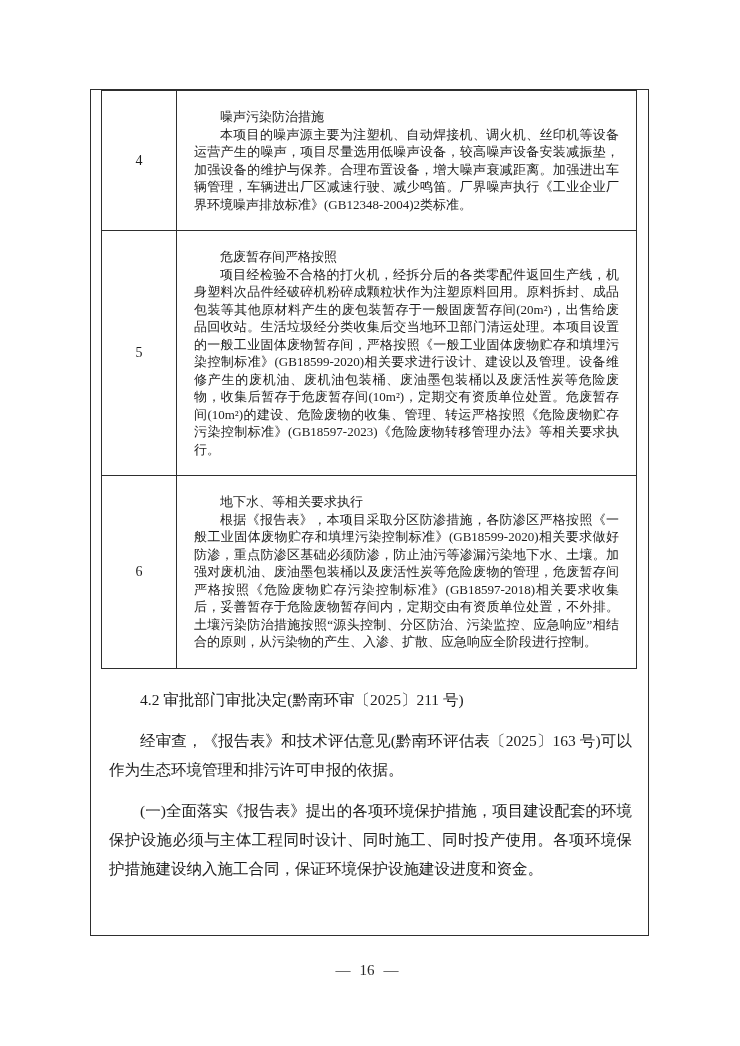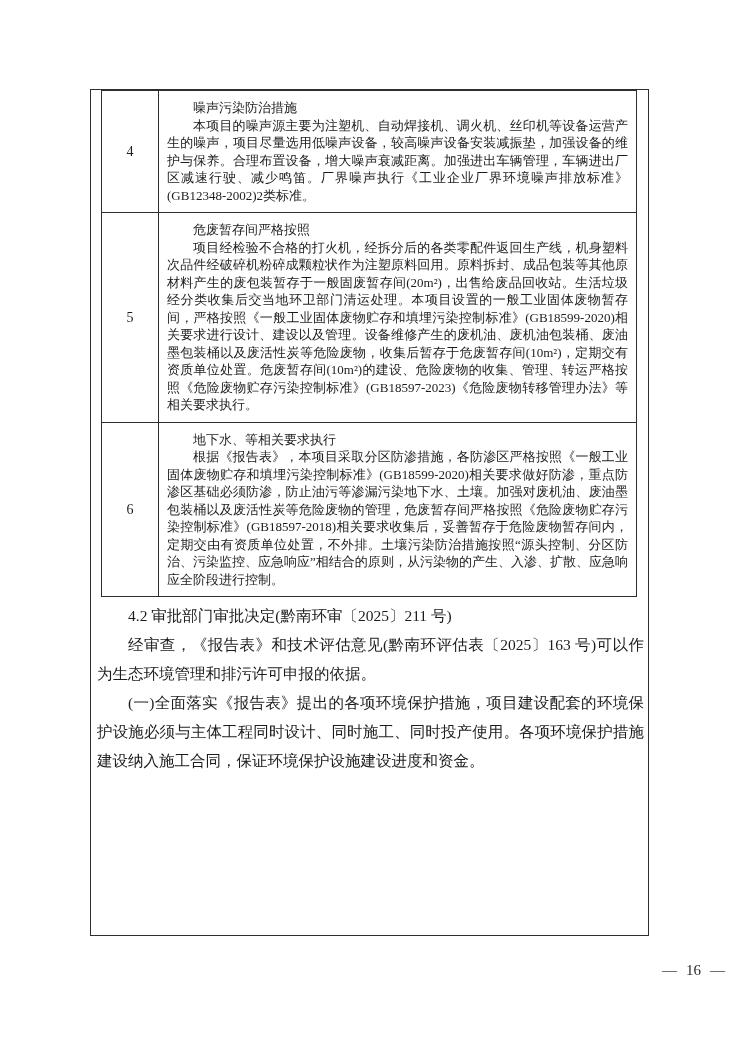--- a/index.html
+++ b/index.html
@@ -11,51 +11,51 @@
   .page{position:relative;width:740px;height:1046px;background:#fff;overflow:hidden;}
   .frame{
     position:absolute;left:90px;top:89px;width:559px;height:847px;
     border:1.5px solid #2e2e2e;box-sizing:border-box;overflow:hidden;background:#fff;
   }
   table.measures{
     border-collapse:collapse;table-layout:fixed;
     margin-left:10px;width:536px;
     font-size:13px;line-height:17.5px;
   }
-  table.measures td{border:1px solid #2e2e2e;padding:8px;vertical-align:middle;}
+  table.measures td{border:1px solid #2e2e2e;padding:17px;vertical-align:middle;}
   td.num{width:40px;text-align:center;font-size:14px;}
   td.content{padding:2px 5px 3px 5px;}
   .cell-title{text-indent:2em;}
   .cell-body{text-indent:2em;text-align:justify;}
   tr.r4{height:107px;} tr.r5{height:172px;} tr.r6{height:132px;}
   .textblock{
     padding:4px 4px 0 6px;
     font-size:15.5px;line-height:29px;
   }
-  .textblock p{margin:0;text-indent:2em;text-align:justify;}
+  .textblock p{margin:12px;text-indent:2em;text-align:justify;}
   .textblock p.heading{text-align:left;}
   .footer{
     position:absolute;left:0;top:962px;width:734px;
-    text-align:right;font-size:15px;color:#2a2a2a;
+    text-align:center;font-size:15px;color:#2a2a2a;
   }
   .footer .dash{margin:0 9px;color:#3a3a3a;}
 </style>
 </head>
 <body>
 
 <div class="page">
   <div class="frame">
 
     <table class="measures">
       <tbody>
           <tr class="r4">
         <td class="num">4</td>
         <td class="content">
           <div class="cell-title">噪声污染防治措施</div>
-          <div class="cell-body">本项目的噪声源主要为注塑机、自动焊接机、调火机、丝印机等设备运营产生的噪声，项目尽量选用低噪声设备，较高噪声设备安装减振垫，加强设备的维护与保养。合理布置设备，增大噪声衰减距离。加强进出车辆管理，车辆进出厂区减速行驶、减少鸣笛。厂界噪声执行《工业企业厂界环境噪声排放标准》(GB12348-2002)2类标准。</div>
+          <div class="cell-body">本项目的噪声源主要为注塑机、自动焊接机、调火机、丝印机等设备运营产生的噪声，项目尽量选用低噪声设备，较高噪声设备安装减振垫，加强设备的维护与保养。合理布置设备，增大噪声衰减距离。加强进出车辆管理，车辆进出厂区减速行驶、减少鸣笛。厂界噪声执行《工业企业厂界环境噪声排放标准》(GB12348-2004)2类标准。</div>
         </td>
       </tr>
       <tr class="r5">
         <td class="num">5</td>
         <td class="content">
           <div class="cell-title">危废暂存间严格按照</div>
           <div class="cell-body">项目经检验不合格的打火机，经拆分后的各类零配件返回生产线，机身塑料次品件经破碎机粉碎成颗粒状作为注塑原料回用。原料拆封、成品包装等其他原材料产生的废包装暂存于一般固废暂存间(20m²)，出售给废品回收站。生活垃圾经分类收集后交当地环卫部门清运处理。本项目设置的一般工业固体废物暂存间，严格按照《一般工业固体废物贮存和填埋污染控制标准》(GB18599-2020)相关要求进行设计、建设以及管理。设备维修产生的废机油、废机油包装桶、废油墨包装桶以及废活性炭等危险废物，收集后暂存于危废暂存间(10m²)，定期交有资质单位处置。危废暂存间(10m²)的建设、危险废物的收集、管理、转运严格按照《危险废物贮存污染控制标准》(GB18597-2023)《危险废物转移管理办法》等相关要求执行。</div>
         </td>
       </tr>
       <tr class="r6">

